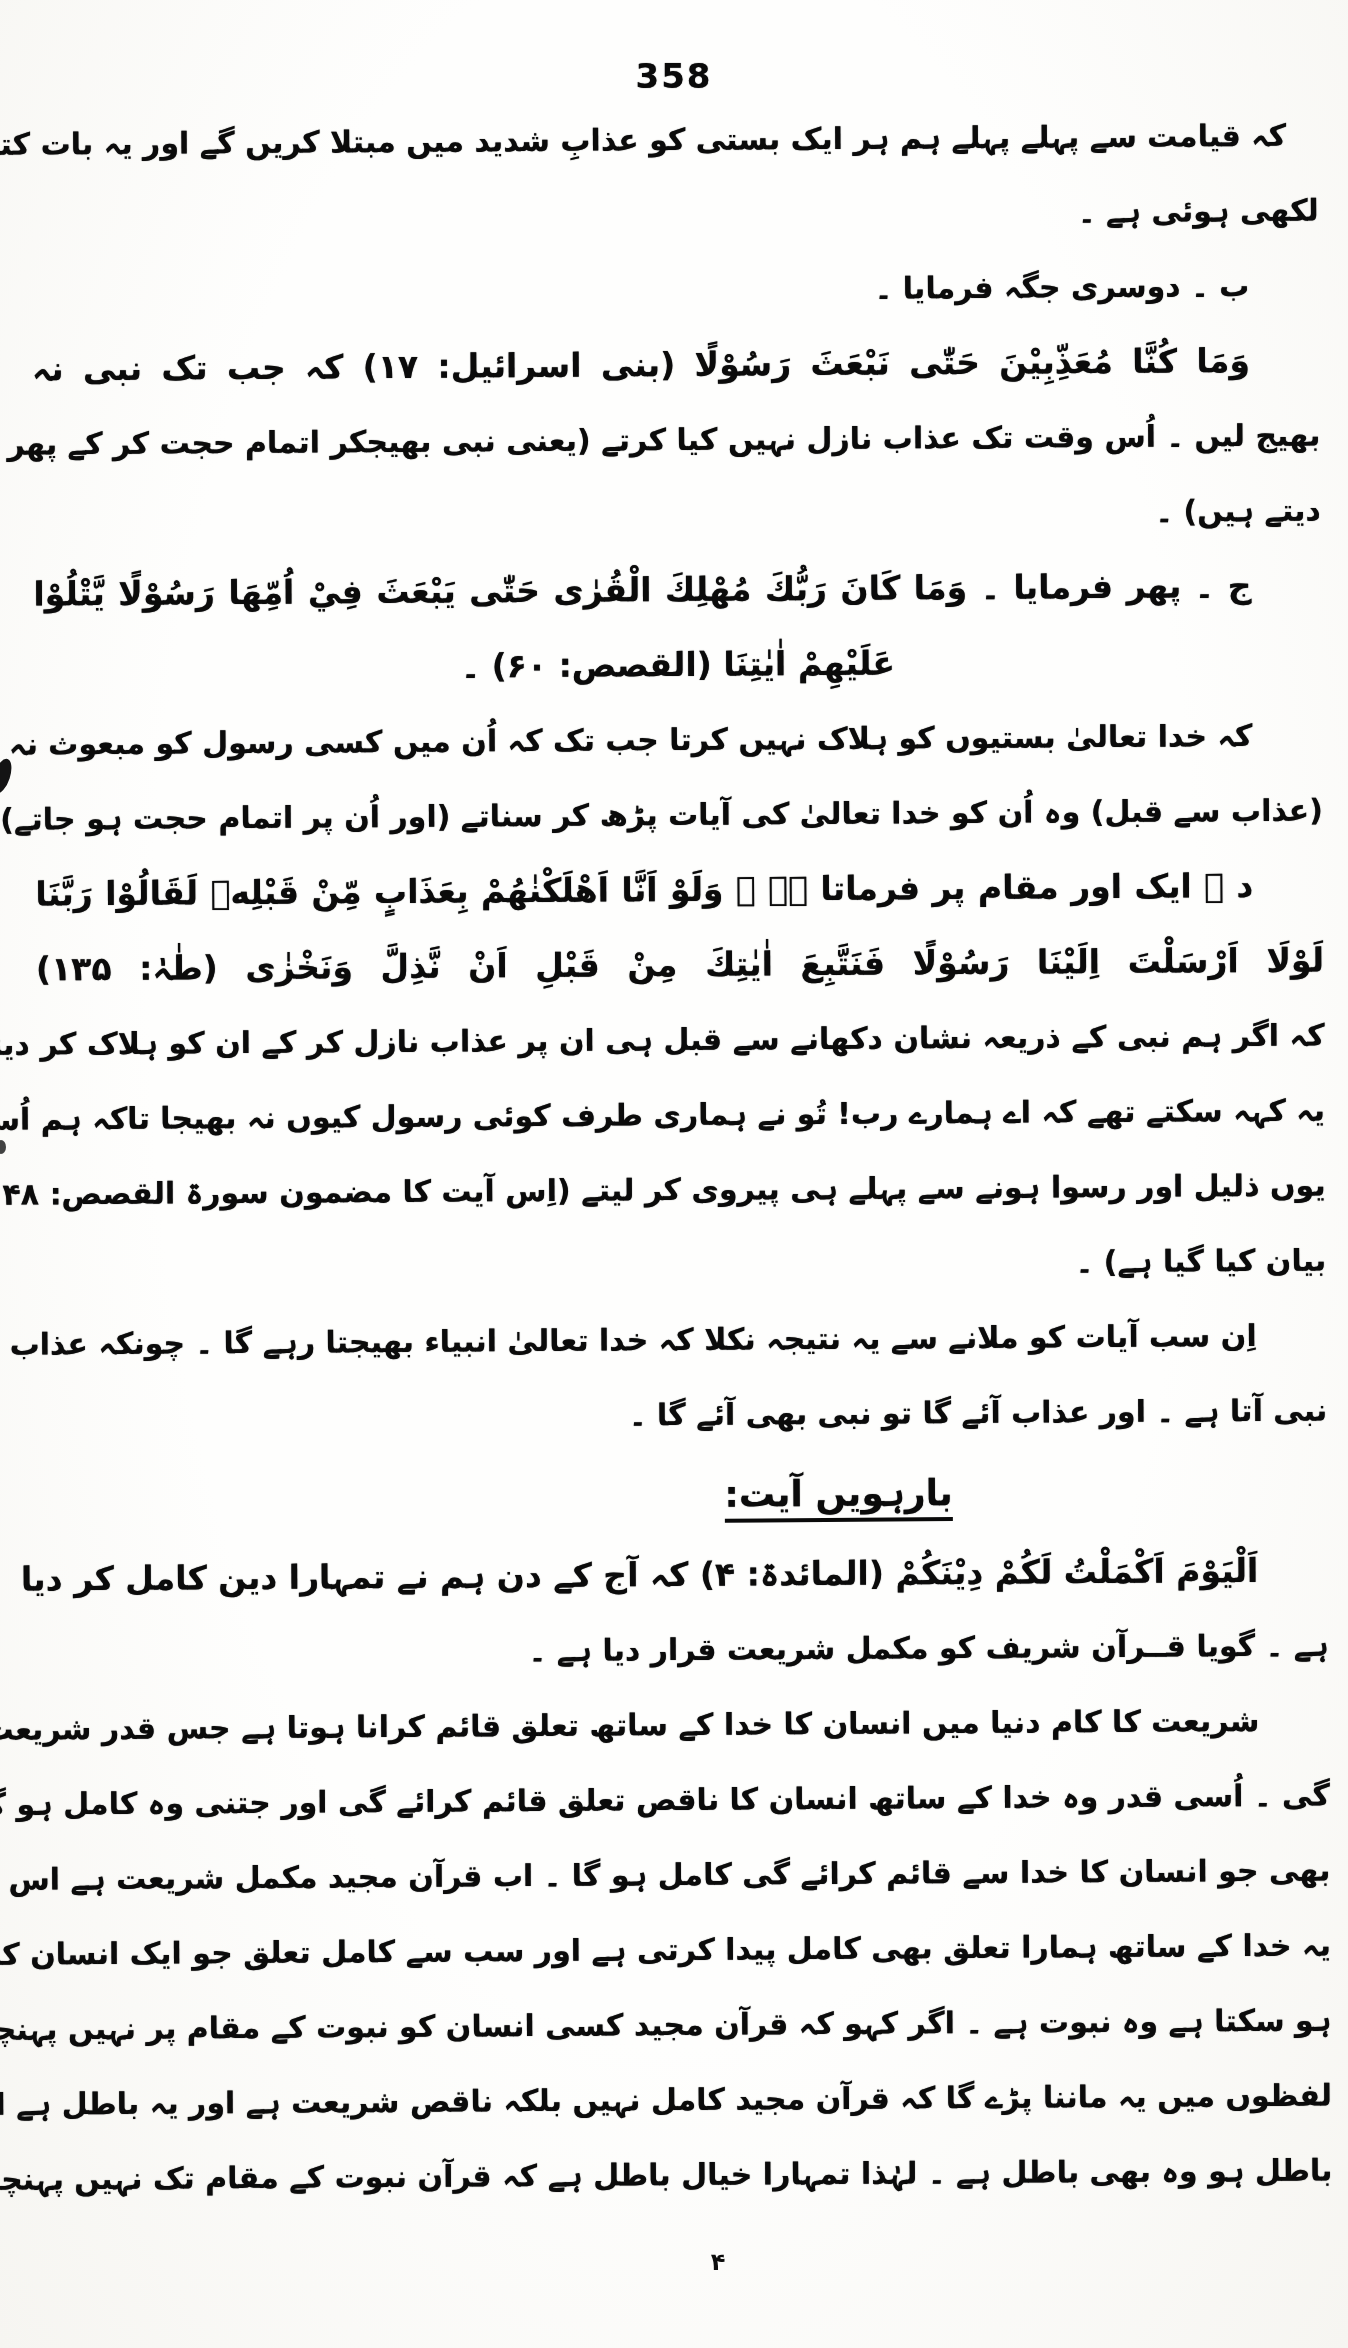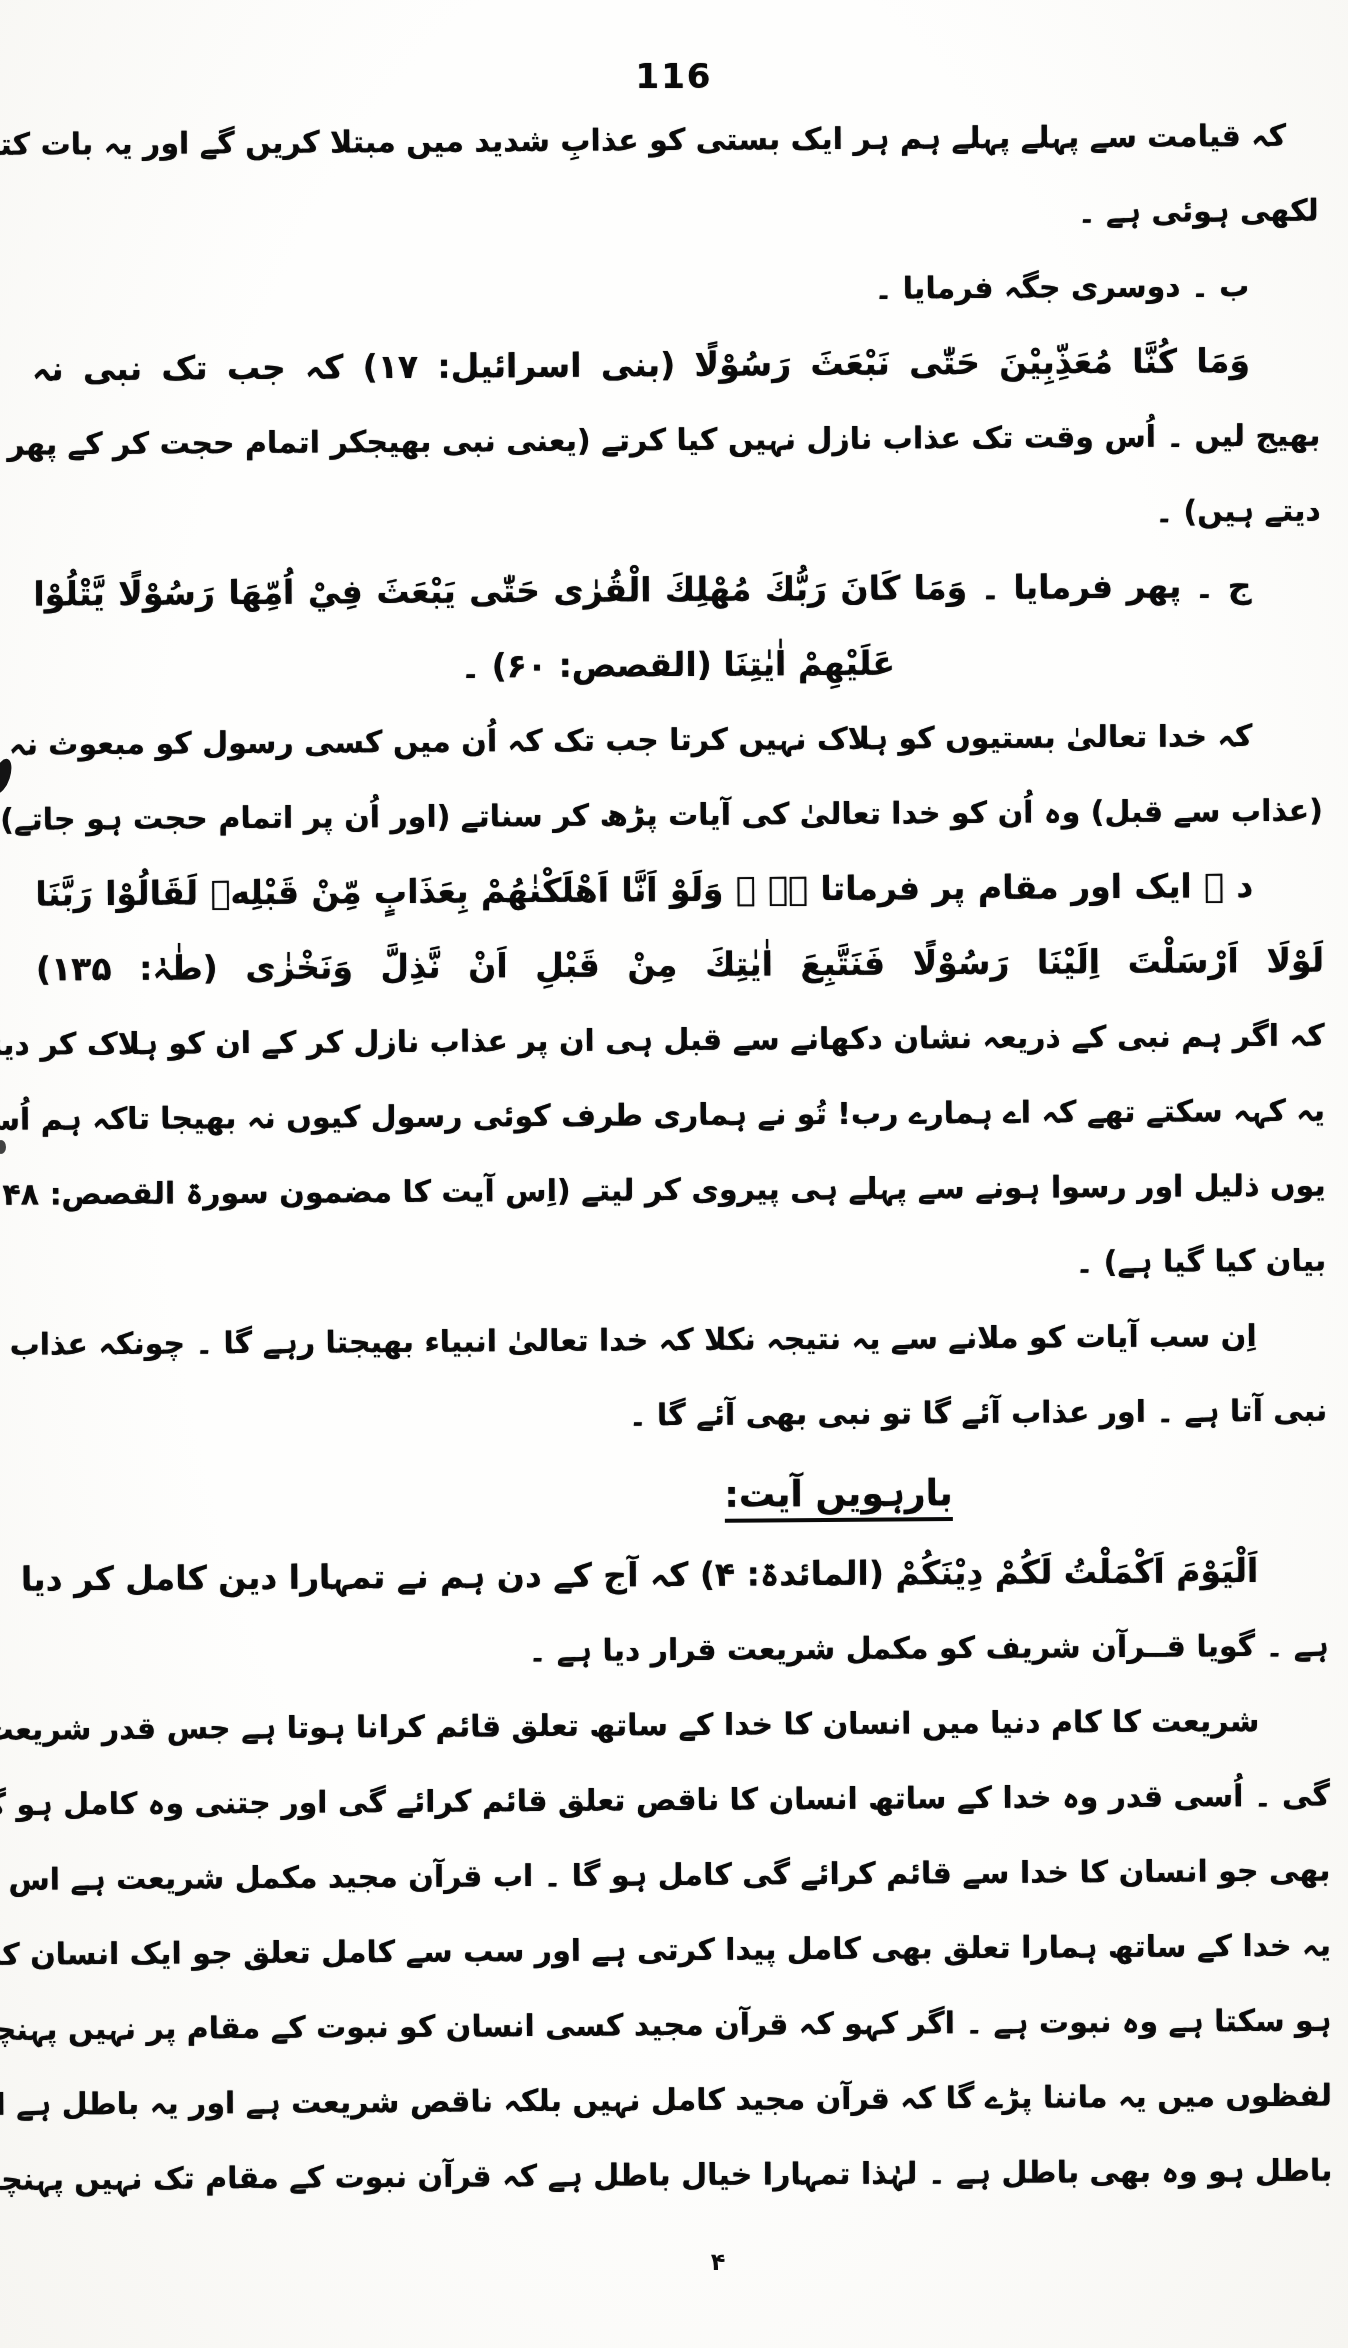--- a/index.html
+++ b/index.html
@@ -49,21 +49,21 @@
     position:absolute;background:#141414;border-radius:50%;
   }
   .speck-a{left:-6px;top:758px;width:16px;height:36px;transform:rotate(18deg);}
   .speck-b{left:-4px;top:1140px;width:10px;height:14px;opacity:.8;}
 </style>
 </head>
 <body>
 
 <div class="sheet">
 
-  <div class="pagenum">116</div>
+  <div class="pagenum">358</div>
 
   <div class="content">
     <div class="ln full ind-sm">کہ قیامت سے پہلے پہلے ہم ہر ایک بستی کو عذابِ شدید میں مبتلا کریں گے اور یہ بات کتاب میں</div>
     <div class="ln end">لکھی ہوئی ہے ۔</div>
     <div class="ln end ind">ب ۔ دوسری جگہ فرمایا ۔</div>
     <div class="ln full ind quote">وَمَا كُنَّا مُعَذِّبِيْنَ حَتّٰى نَبْعَثَ رَسُوْلًا (بنی اسرائیل: ۱۷) کہ جب تک نبی نہ</div>
     <div class="ln full">بھیج لیں ۔ اُس وقت تک عذاب نازل نہیں کیا کرتے (یعنی نبی بھیجکر اتمام حجت کر کے پھر سزا</div>
     <div class="ln end">دیتے ہیں) ۔</div>
     <div class="ln full ind quote">ج ۔ پھر فرمایا ۔ وَمَا كَانَ رَبُّكَ مُهْلِكَ الْقُرٰى حَتّٰى يَبْعَثَ فِيْ اُمِّهَا رَسُوْلًا يَّتْلُوْا</div>
     <div class="ln center quote">عَلَيْهِمْ اٰيٰتِنَا (القصص: ۶۰) ۔</div>

